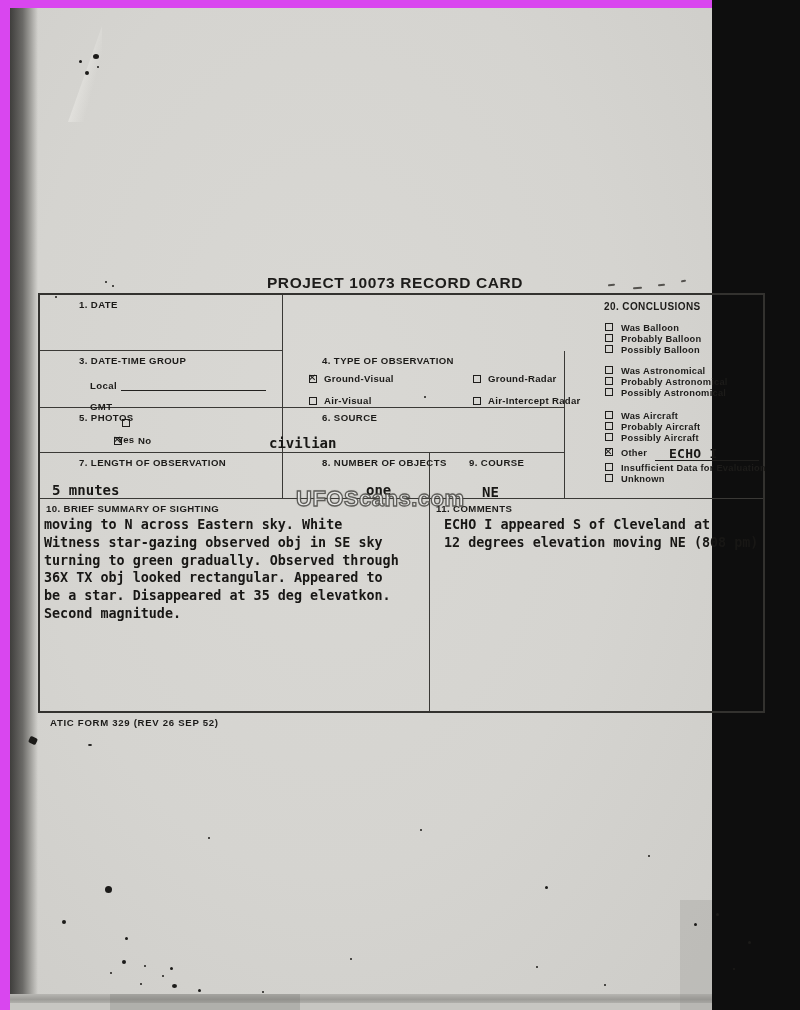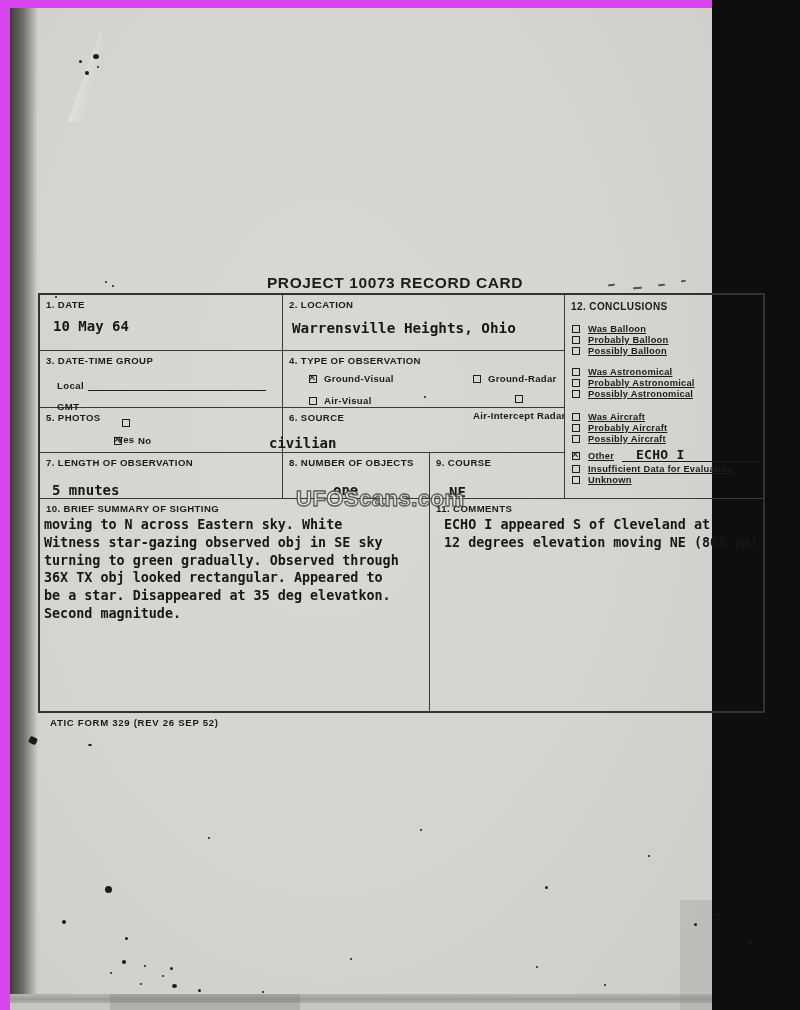--- a/index.html
+++ b/index.html
@@ -20,21 +20,21 @@
   .corner-shade { position:absolute; right:0; bottom:0; width:32px; height:110px; background:rgba(140,139,135,0.25); }
 
   .title { position:absolute; left:0; top:274px; width:790px; text-align:center;
            font-size:15.5px; font-weight:bold; letter-spacing:0.6px; color:#1d1c1a; }
 
   
   .card { position:absolute; left:38px; top:293px; width:727px; height:420px;
           border:2px solid #33322f; }
   .cell { position:absolute; border:0 solid #3a3936; }
   .br { border-right-width:1.6px; }
-  .bb { border-bottom-width:1.6px; }
+  .bb { border-bottom-width:1.6px;padding-left:33px; }
   .lbl { font-size:9.6px; font-weight:bold; letter-spacing:0.4px; color:#1c1b19;
          padding:4px 0 0 6px; white-space:nowrap; }
   .typed { font-family:"DejaVu Sans Mono", monospace; font-weight:bold; color:#181715;
            font-size:14px; white-space:nowrap; }
 
   .c-date     { left:0;   top:0;   width:243px; height:56px; }
   .c-loc      { left:243px; top:0; width:282px; height:56px; }
   .c-conc     { left:525px; top:0; width:198px; height:204px; }
   .c-dtg      { left:0;   top:56px;  width:243px; height:57px; }
   .c-type     { left:243px; top:56px; width:282px; height:57px; }
@@ -61,22 +61,22 @@
   .opt { position:absolute; display:flex; align-items:center; gap:7px;
          font-size:9.6px; font-weight:bold; letter-spacing:0.3px; color:#1c1b19; white-space:nowrap; }
 
   
   .line-block { margin-top:2px; }
   .s-line { font-family:"DejaVu Sans Mono", monospace; font-weight:bold; color:#181715;
             font-size:13.4px; line-height:17.8px; white-space:nowrap; }
 
   
   .conc-group { margin-top:12px; }
-  .conc-item { display:flex; align-items:center; gap:8px; padding-left:7px; height:11px;
-               font-size:9.3px; font-weight:bold; letter-spacing:0.25px; color:#1d1c1a; white-space:nowrap;text-decoration:underline; }
+  .conc-item { display:flex; gap:8px; padding-left:7px; height:11px;
+               font-size:9.3px; font-weight:bold; letter-spacing:0.25px; color:#1d1c1a; white-space:nowrap; }
   .conc-other-line { flex:1; border-bottom:1.5px solid #1e1d1b; height:13px; position:relative; margin-right:4px; }
   .conc-other-line .typed { position:absolute; left:14px; bottom:-1px; font-size:13px; }
 
   .watermark { position:absolute; left:296px; top:486px; z-index:5;
                font-size:22px; font-weight:bold; letter-spacing:0.5px;
                color:rgba(248,248,246,0.80);
                -webkit-text-stroke:1.3px rgba(72,70,66,0.85);
                text-shadow:0 0 2px rgba(60,60,60,0.35); }
 
   .footer { position:absolute; left:50px; top:717px; font-size:9.6px; font-weight:bold;
@@ -97,30 +97,25 @@
     <div class="bottom-seg"></div>
     <div class="corner-shade"></div>
   </div>
 
   <div class="title">PROJECT 10073 RECORD CARD</div>
 
   <div class="card">
 
     <div class="cell c-date br bb">
       <div class="lbl">1. DATE</div>
-      <div class="typed" style="margin:8px 0 0 13px;">10 May 64</div>
-    </div>
-
-    <div class="cell c-loc br bb">
-      <div class="lbl">2. LOCATION</div>
-      <div class="typed" style="margin:10px 0 0 9px; font-size:14.3px;">Warrensville Heights, Ohio</div>
-    </div>
+    </div>
+
 
     <div class="cell c-conc bb">
-      <div class="lbl" style="padding-top:6px; font-size:10px;">12. CONCLUSIONS</div>
+      <div class="lbl" style="padding-top:6px; font-size:10px;">20. CONCLUSIONS</div>
       <div class="conc-group" style="margin-top:11px;">
         <div class="conc-item">
           <span class="box"></span>
           <span>Was Balloon</span>
         </div>
         <div class="conc-item">
           <span class="box"></span>
           <span>Probably Balloon</span>
         </div>
         <div class="conc-item">
@@ -195,21 +190,21 @@
         <span>Ground-Visual</span>
       </div>
       <div class="opt" style="left:190px; top:22px;">
         <span class="box"></span>
         <span>Ground-Radar</span>
       </div>
       <div class="opt" style="left:26px; top:44px;">
         <span class="box"></span>
         <span>Air-Visual</span>
       </div>
-      <div class="opt" style="left:190px; top:44px;flex-direction:column;">
+      <div class="opt" style="left:190px; top:44px;">
         <span class="box"></span>
         <span>Air-Intercept Radar</span>
       </div>
     </div>
 
     <div class="cell c-photos br bb">
       <div class="lbl">5. PHOTOS</div>
       <div class="opt" style="left:77px; top:11px;flex-direction:column;">
         <span class="box"></span>
         <span>Yes</span>

